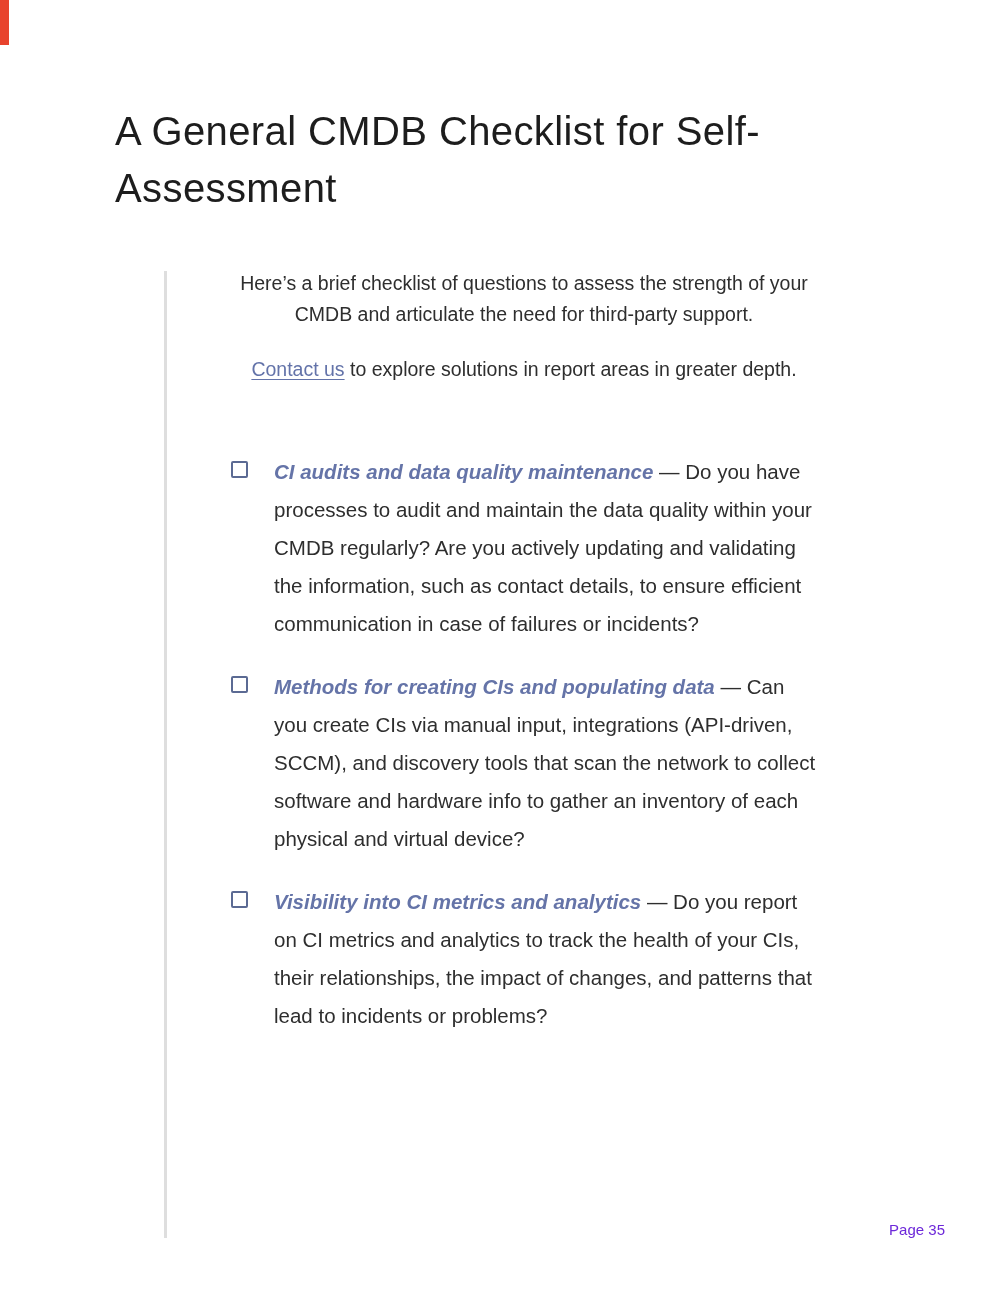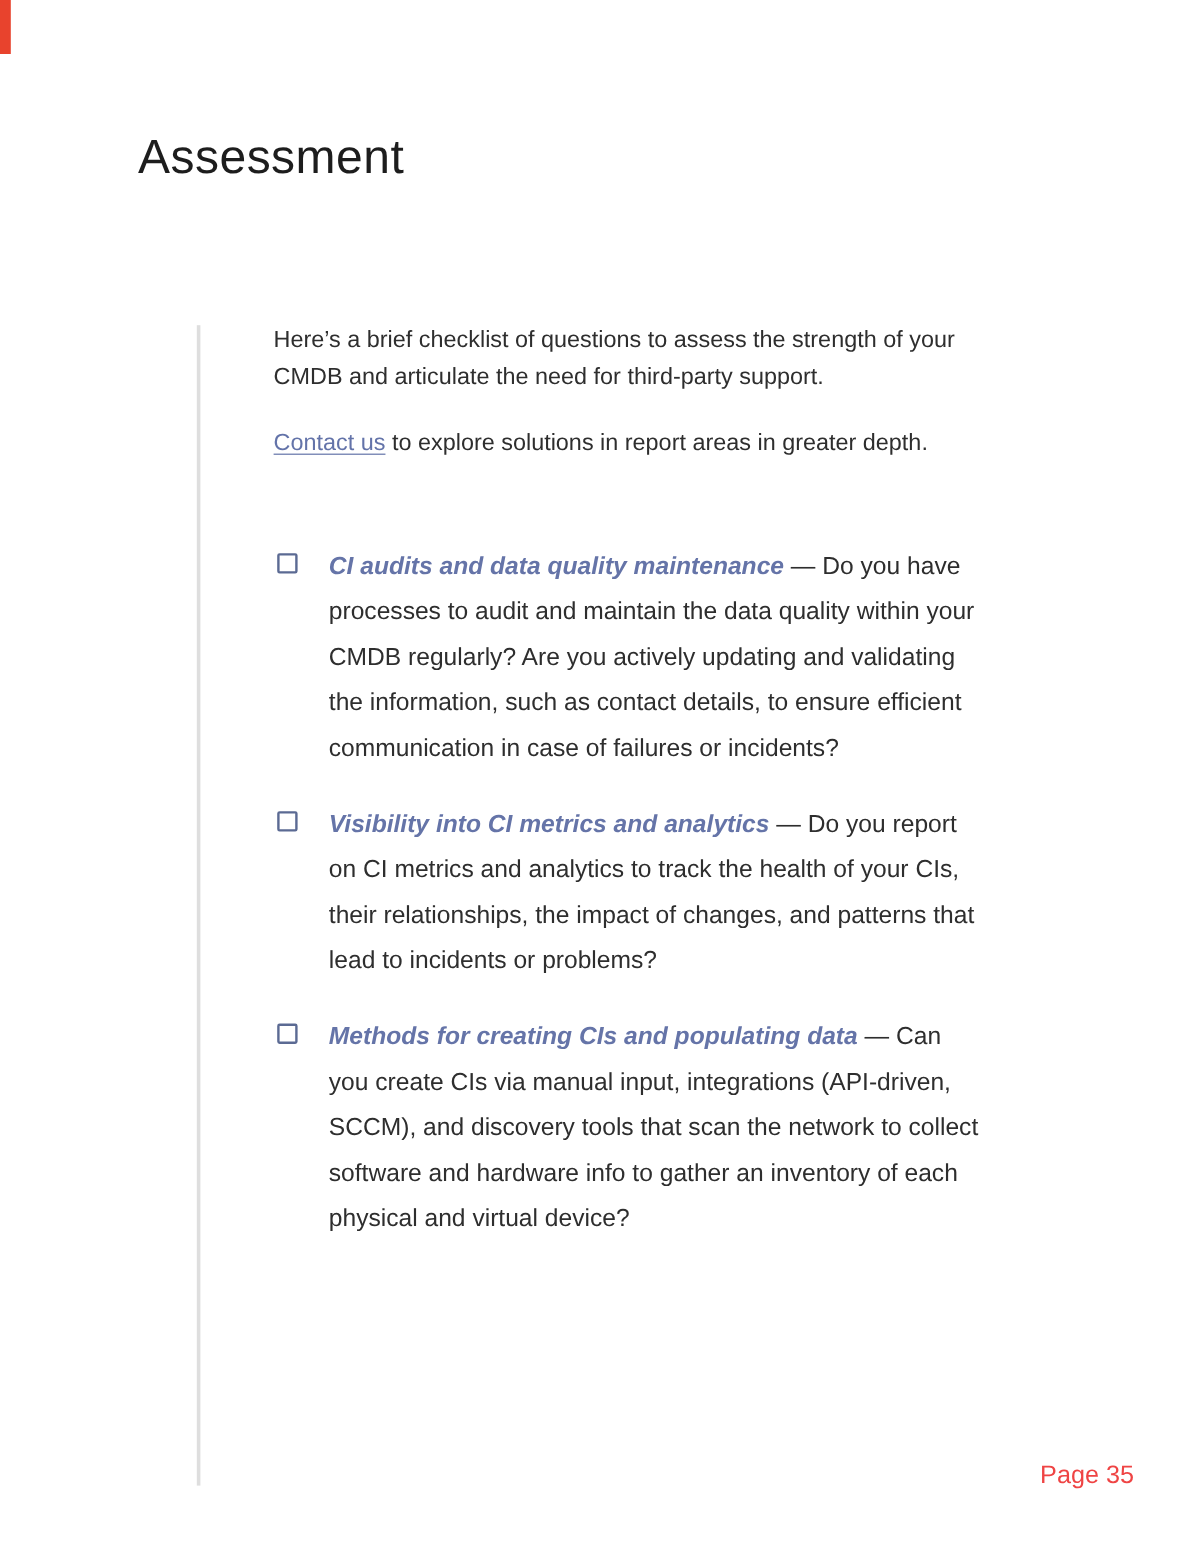--- a/index.html
+++ b/index.html
@@ -30,21 +30,21 @@
     color:var(--title-dark);letter-spacing:0.4px;
   }
   .v-rule{
     position:absolute;left:164px;top:271px;width:3px;height:967px;
     background:var(--rule-gray);
   }
   .intro{
     position:absolute;left:228px;top:268px;width:592px;
     font-size:19.5px;line-height:31px;
   }
-  .intro p{margin-bottom:24px;}
+  .intro p{margin-bottom:24px;text-align:center;}
   .contact-link{
     color:var(--link-blue);font-weight:normal;
     text-decoration:underline;text-underline-offset:3px;
     cursor:pointer;
   }
   .checklist{
     position:absolute;left:231px;top:453px;width:600px;
   }
   .check-item{
     display:flex;align-items:flex-start;margin-bottom:25px;
@@ -56,29 +56,30 @@
   }
   .check-text{
     margin-left:26px;width:548px;
     font-size:20.5px;line-height:38px;color:var(--text-dark);
   }
   .check-heading{
     font-weight:bold;color:var(--heading-blue);font-style:italic;
   }
   .page-number{
     position:absolute;right:55px;top:1216px;
-    font-size:21px;line-height:27px;color:#ef4444;
+    font-size:15px;line-height:27px;color:#6d28d9;
   }
 </style>
 </head>
 <body>
 
 <div class="edge-accent"></div>
 
 <div class="title">
+  <div>A General CMDB Checklist for Self-</div>
   <div>Assessment</div>
 </div>
 
 <div class="v-rule"></div>
 
 <div class="intro">
   <p>Here’s a brief checklist of questions to assess the strength of your CMDB and articulate the need for third-party support.</p>
   <p><span class="contact-link">Contact us</span>
     <span>to explore solutions in report areas in greater depth.</span></p>
 </div>
@@ -89,28 +90,28 @@
     <span class="checkbox"></span>
     <div class="check-text">
       <span class="check-heading">CI audits and data quality maintenance</span>
       <span>— Do you have processes to audit and maintain the data quality within your CMDB regularly? Are you actively updating and validating the information, such as contact details, to ensure efficient communication in case of failures or incidents?</span>
     </div>
   </div>
 
   <div class="check-item">
     <span class="checkbox"></span>
     <div class="check-text">
-      <span class="check-heading">Visibility into CI metrics and analytics</span>
-      <span>— Do you report on CI metrics and analytics to track the health of your CIs, their relationships, the impact of changes, and patterns that lead to incidents or problems?</span>
+      <span class="check-heading">Methods for creating CIs and populating data</span>
+      <span>— Can you create CIs via manual input, integrations (API-driven, SCCM), and discovery tools that scan the network to collect software and hardware info to gather an inventory of each physical and virtual device?</span>
     </div>
   </div>
 
   <div class="check-item">
     <span class="checkbox"></span>
     <div class="check-text">
-      <span class="check-heading">Methods for creating CIs and populating data</span>
-      <span>— Can you create CIs via manual input, integrations (API-driven, SCCM), and discovery tools that scan the network to collect software and hardware info to gather an inventory of each physical and virtual device?</span>
+      <span class="check-heading">Visibility into CI metrics and analytics</span>
+      <span>— Do you report on CI metrics and analytics to track the health of your CIs, their relationships, the impact of changes, and patterns that lead to incidents or problems?</span>
     </div>
   </div>
 
 </div>
 
 <div class="page-number">Page 35</div>
 
 </body></html>

